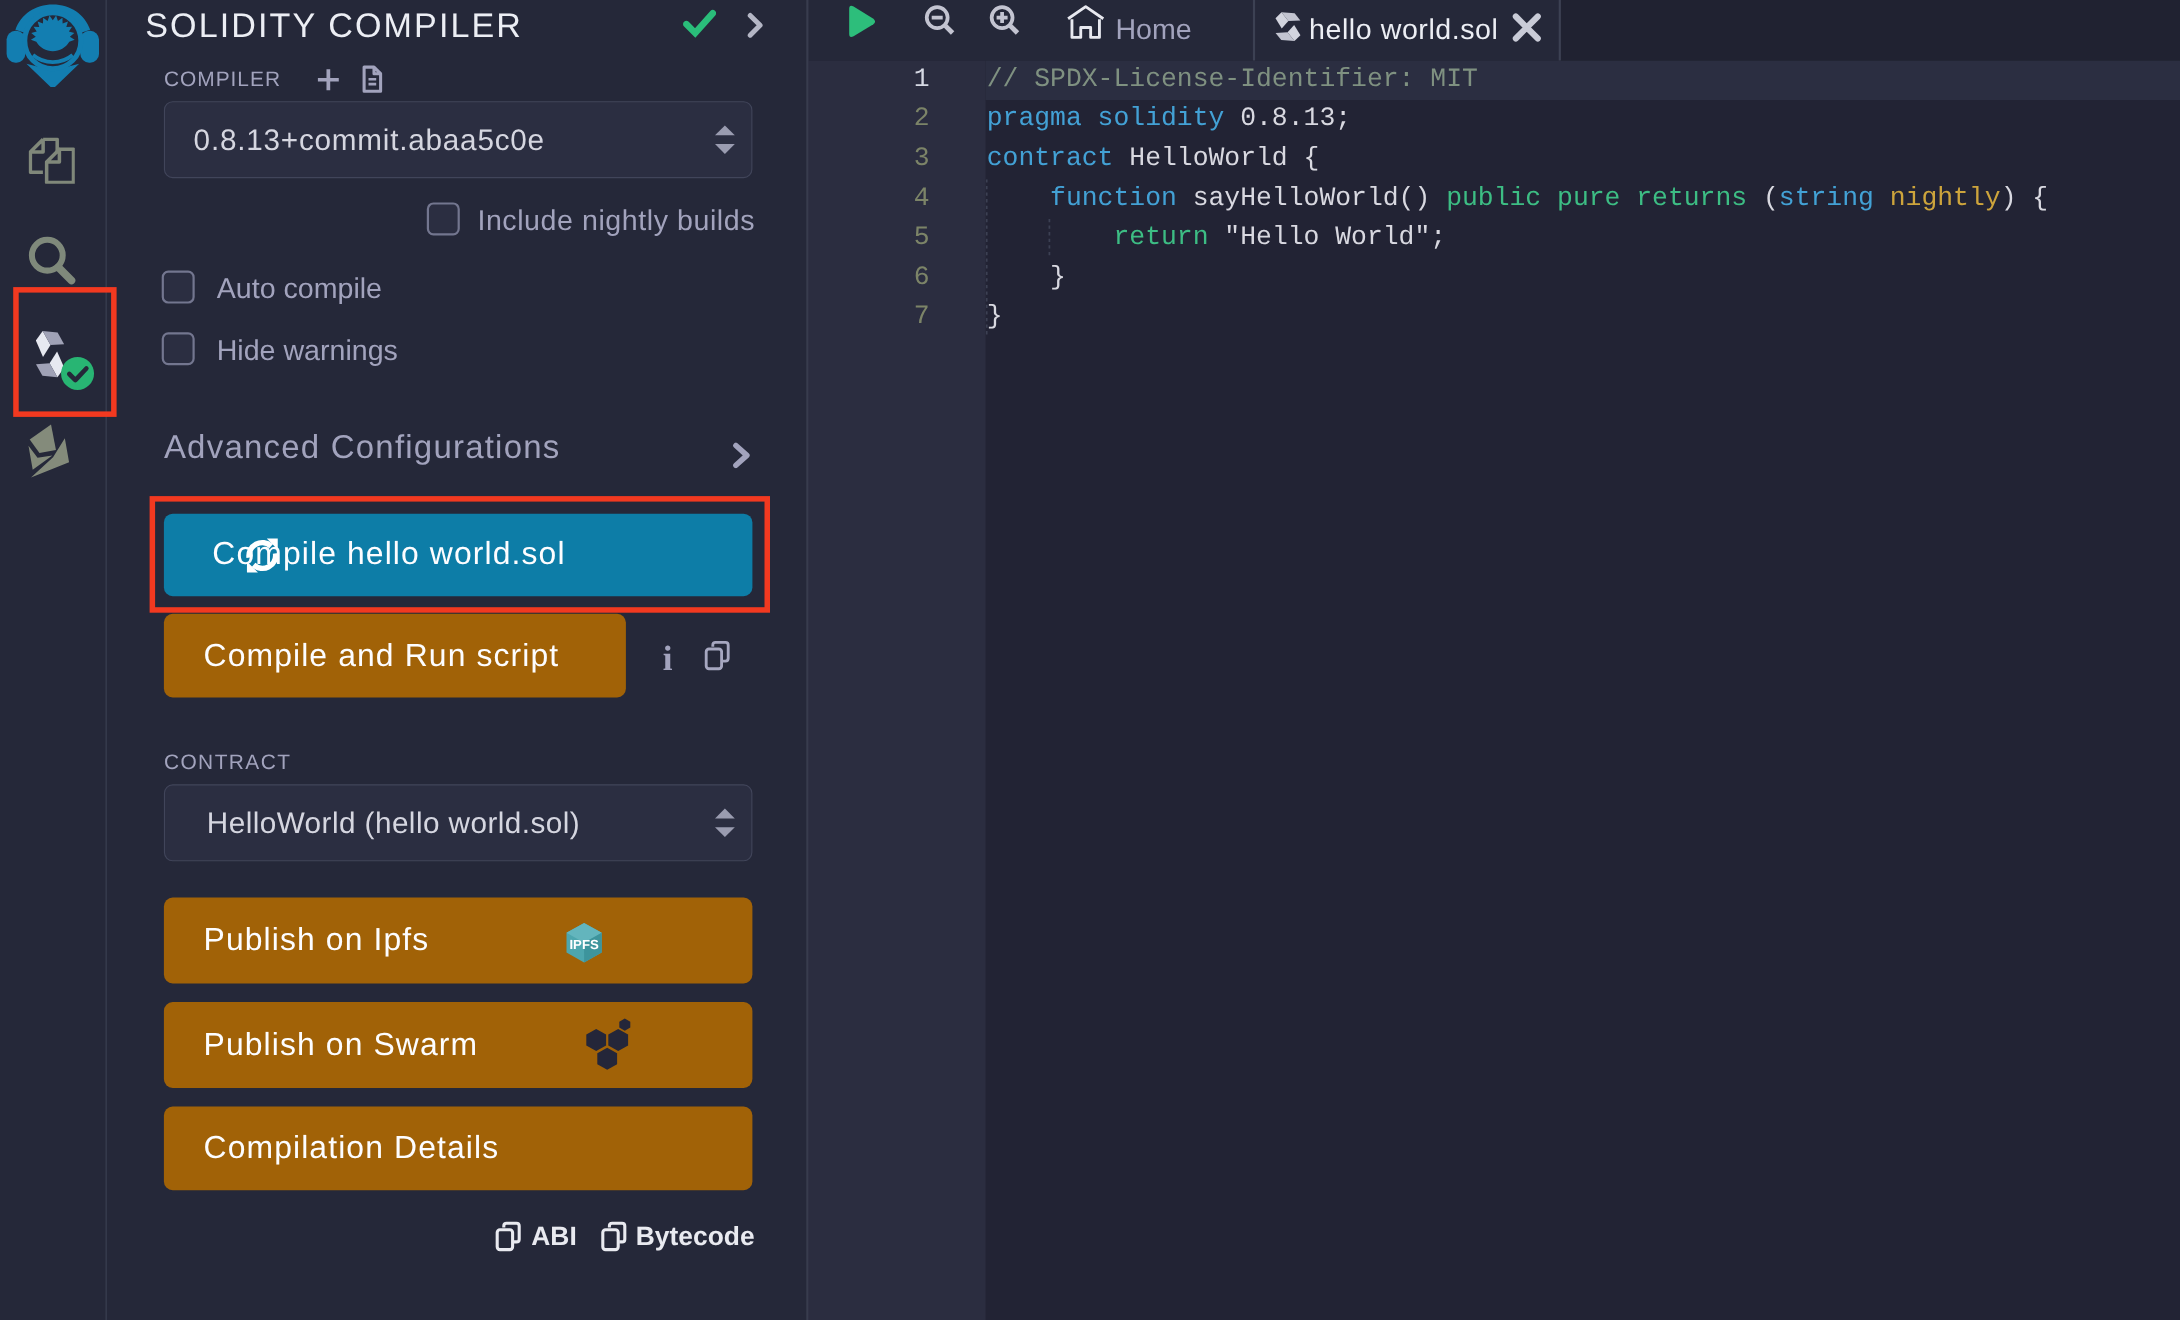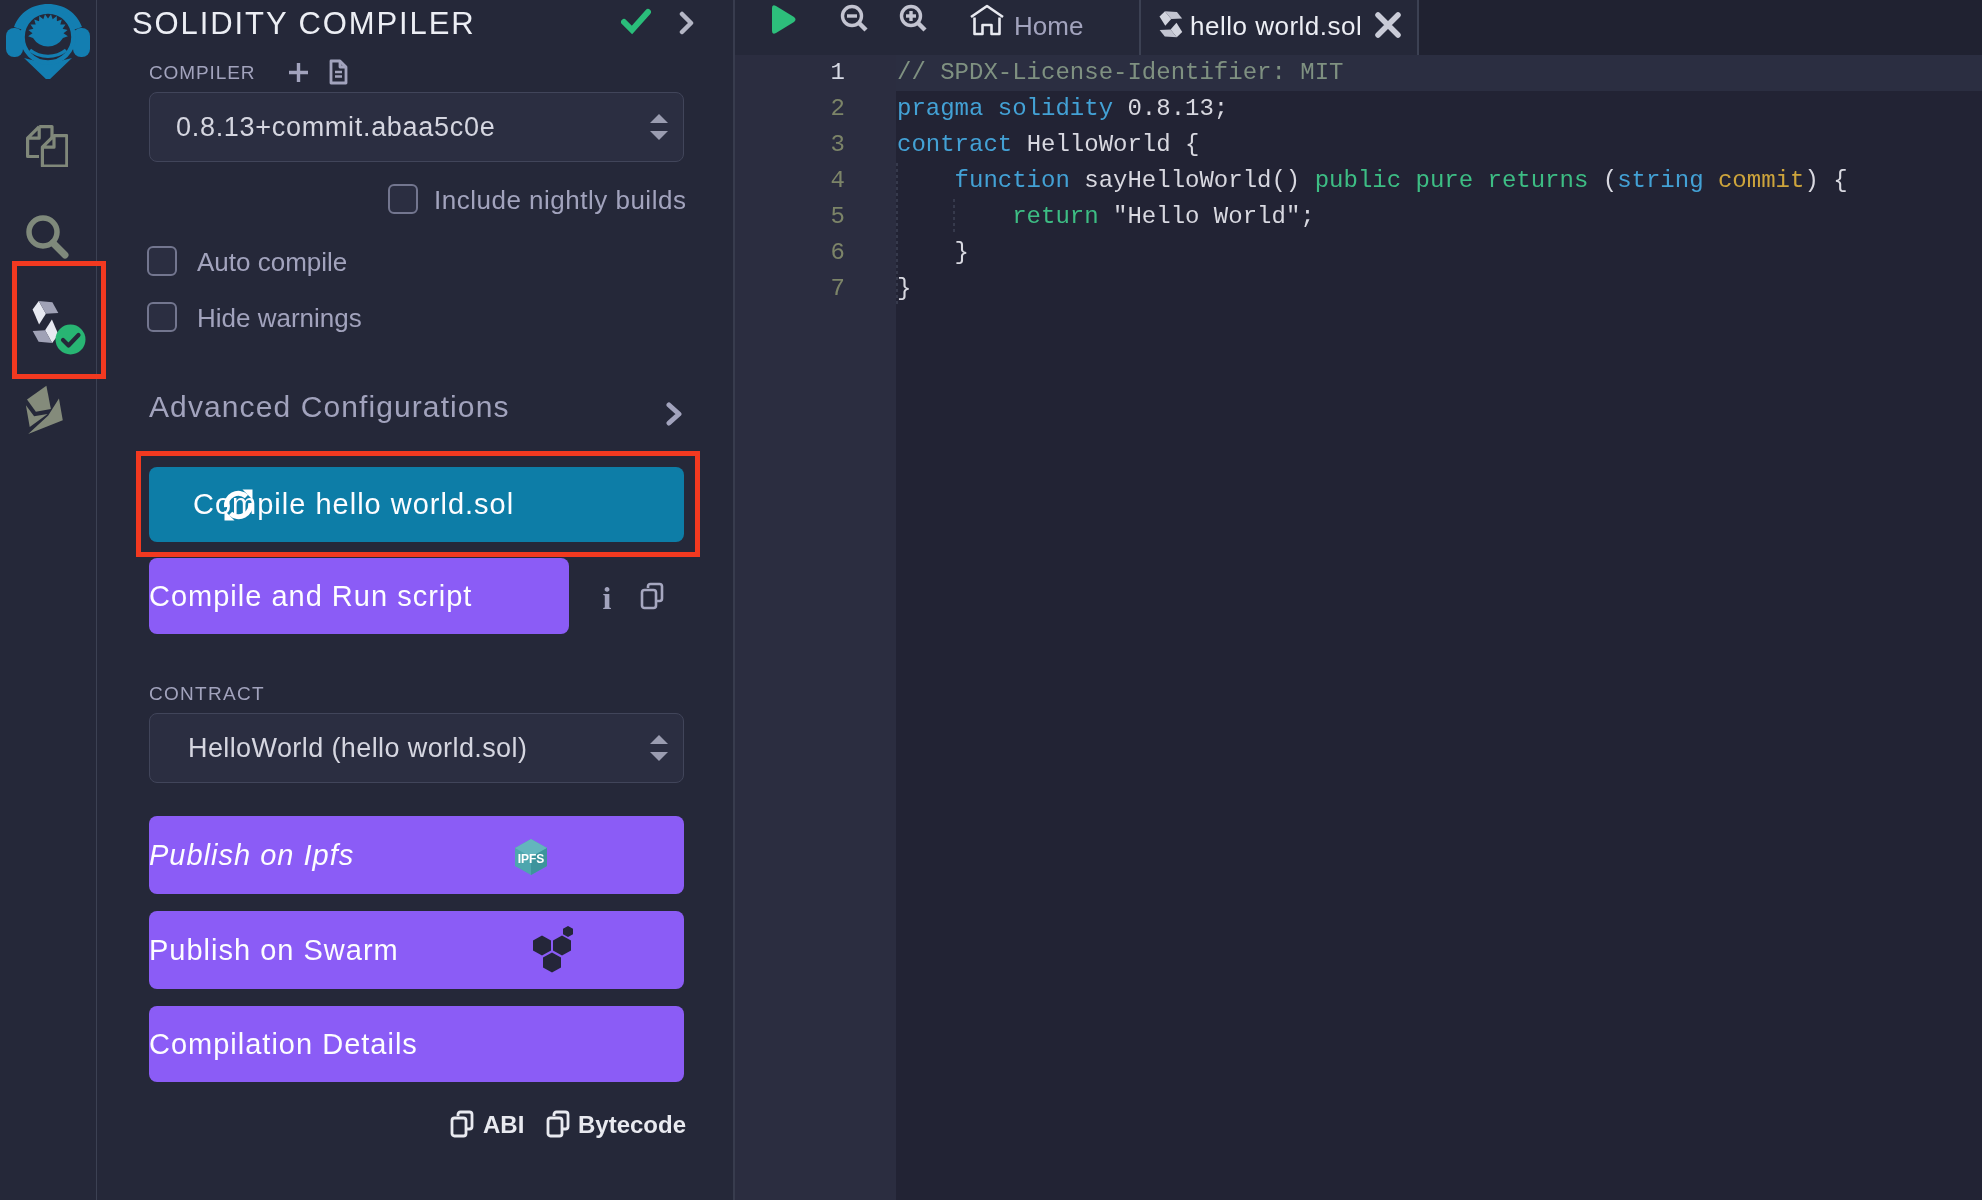--- a/index.html
+++ b/index.html
@@ -14,21 +14,21 @@
   #gutter { left:0px; top:55px; width:161px; height:1145px; background:#2b2d40; }
   #tabbar { left:0; top:0; width:1247px; height:55px; background:#252839; }
   #tabrest{ left:683px; top:0; width:564px; height:55px; background:#202231; }
   .tabsep { top:0; width:2px; height:55px; background:#3c4153; }
   #line1hl{ left:161px; top:55px; width:1086px; height:36px; background:#2b2e41; }
   
   .lab    { color:#a2a3bd;text-align:right; }
   .mono   { font-family:"Liberation Mono", monospace; font-size:24px; line-height:36px; white-space:pre; }
   .gnum   { color:#7c8468; }
   .btn    { border-radius:8px; color:#fdfdff; font-size:29px; letter-spacing:1px; }
-  .grey   { background:#8b5cf6; }
+  .grey   { background:#a16207;padding-left:36px; }
   .sel    { background:#2b2e41; border:1px solid #41455a; border-radius:8px; color:#d5d6e0; font-size:27px; letter-spacing:0.7px; }
   .cb     { width:30px; height:30px; border:2px solid #73768f; border-radius:6px; background:#2b2e41; }
   .redbox { border:5px solid #f23920; }
   .c-blue { color:#43a1d5; }
   .c-grn  { color:#3dbd84; }
   .c-com  { color:#7f9181; }
   .c-yel  { color:#cda43c; }
   .c-wht  { color:#d8d8e0; }
 </style>
 </head>
@@ -144,21 +144,21 @@
   </g>
 </svg>
 
 <div class="abs lab" style="left:149px; top:683px; font-size:19px; letter-spacing:1.3px;">CONTRACT</div>
 <div class="abs sel" style="left:149px; top:713px; width:535px; height:70px; line-height:68px; padding-left:38px; letter-spacing:0.4px;">HelloWorld (hello world.sol)</div>
 <svg class="abs" style="left:646px; top:733px;" width="26" height="30" viewBox="0 0 26 30">
   <path d="M13 2 L22 11 H4 Z" fill="#9a9cb0"></path>
   <path d="M13 28 L22 19 H4 Z" fill="#9a9cb0"></path>
 </svg>
 
-<div class="abs btn grey" style="left:149px; top:816px; width:535px; height:78px; line-height:78px; padding-right:62px;font-style:italic;">Publish on Ipfs</div>
+<div class="abs btn grey" style="left:149px; top:816px; width:535px; height:78px; line-height:78px; padding-right:62px;">Publish on Ipfs</div>
 <svg class="abs" style="left:512px; top:838px;" width="38" height="38" viewBox="0 0 38 38">
   <polygon points="19,1 35,10 35,28 19,37 3,28 3,10" fill="#4da6ae"></polygon>
   <polygon points="19,1 35,10 19,19 3,10" fill="#63b5bd"></polygon>
   <polygon points="35,10 35,28 19,37 19,19" fill="#3d949c"></polygon>
   <text x="19" y="25" text-anchor="middle" font-family="Liberation Sans" font-size="12" font-weight="bold" fill="#fff">IPFS</text>
 </svg>
 <div class="abs btn grey" style="left:149px; top:911px; width:535px; height:78px; line-height:78px; padding-right:65px;">Publish on Swarm</div>
 <svg class="abs" style="left:531px; top:925px;" width="44" height="50" viewBox="0 0 44 50">
   <g fill="#242639">
     <polygon points="11,10.5 20,15.5 20,25.5 11,30.5 2,25.5 2,15.5"></polygon>
@@ -236,17 +236,17 @@
 <span class="gnum">2</span>
 <span class="gnum">3</span>
 <span class="gnum">4</span>
 <span class="gnum">5</span>
 <span class="gnum">6</span>
 <span class="gnum">7</span></div>
 
   <div class="abs mono" style="left:162px; top:55px;"><span class="c-com">// SPDX-License-Identifier: MIT</span>
 <span class="c-blue">pragma solidity </span><span class="c-wht">0.8.13;</span>
 <span class="c-blue">contract </span><span class="c-wht">HelloWorld {</span>
-<span class="c-wht">    </span><span class="c-blue">function </span><span class="c-wht">sayHelloWorld() </span><span class="c-grn">public pure returns </span><span class="c-wht">(</span><span class="c-blue">string </span><span class="c-yel">commit</span><span class="c-wht">) {</span>
+<span class="c-wht">    </span><span class="c-blue">function </span><span class="c-wht">sayHelloWorld() </span><span class="c-grn">public pure returns </span><span class="c-wht">(</span><span class="c-blue">string </span><span class="c-yel">nightly</span><span class="c-wht">) {</span>
 <span class="c-wht">        </span><span class="c-grn">return </span><span class="c-wht">"Hello World";</span>
 <span class="c-wht">    }</span>
 <span class="c-wht">}</span></div>
 </div>
 
 </body></html>

